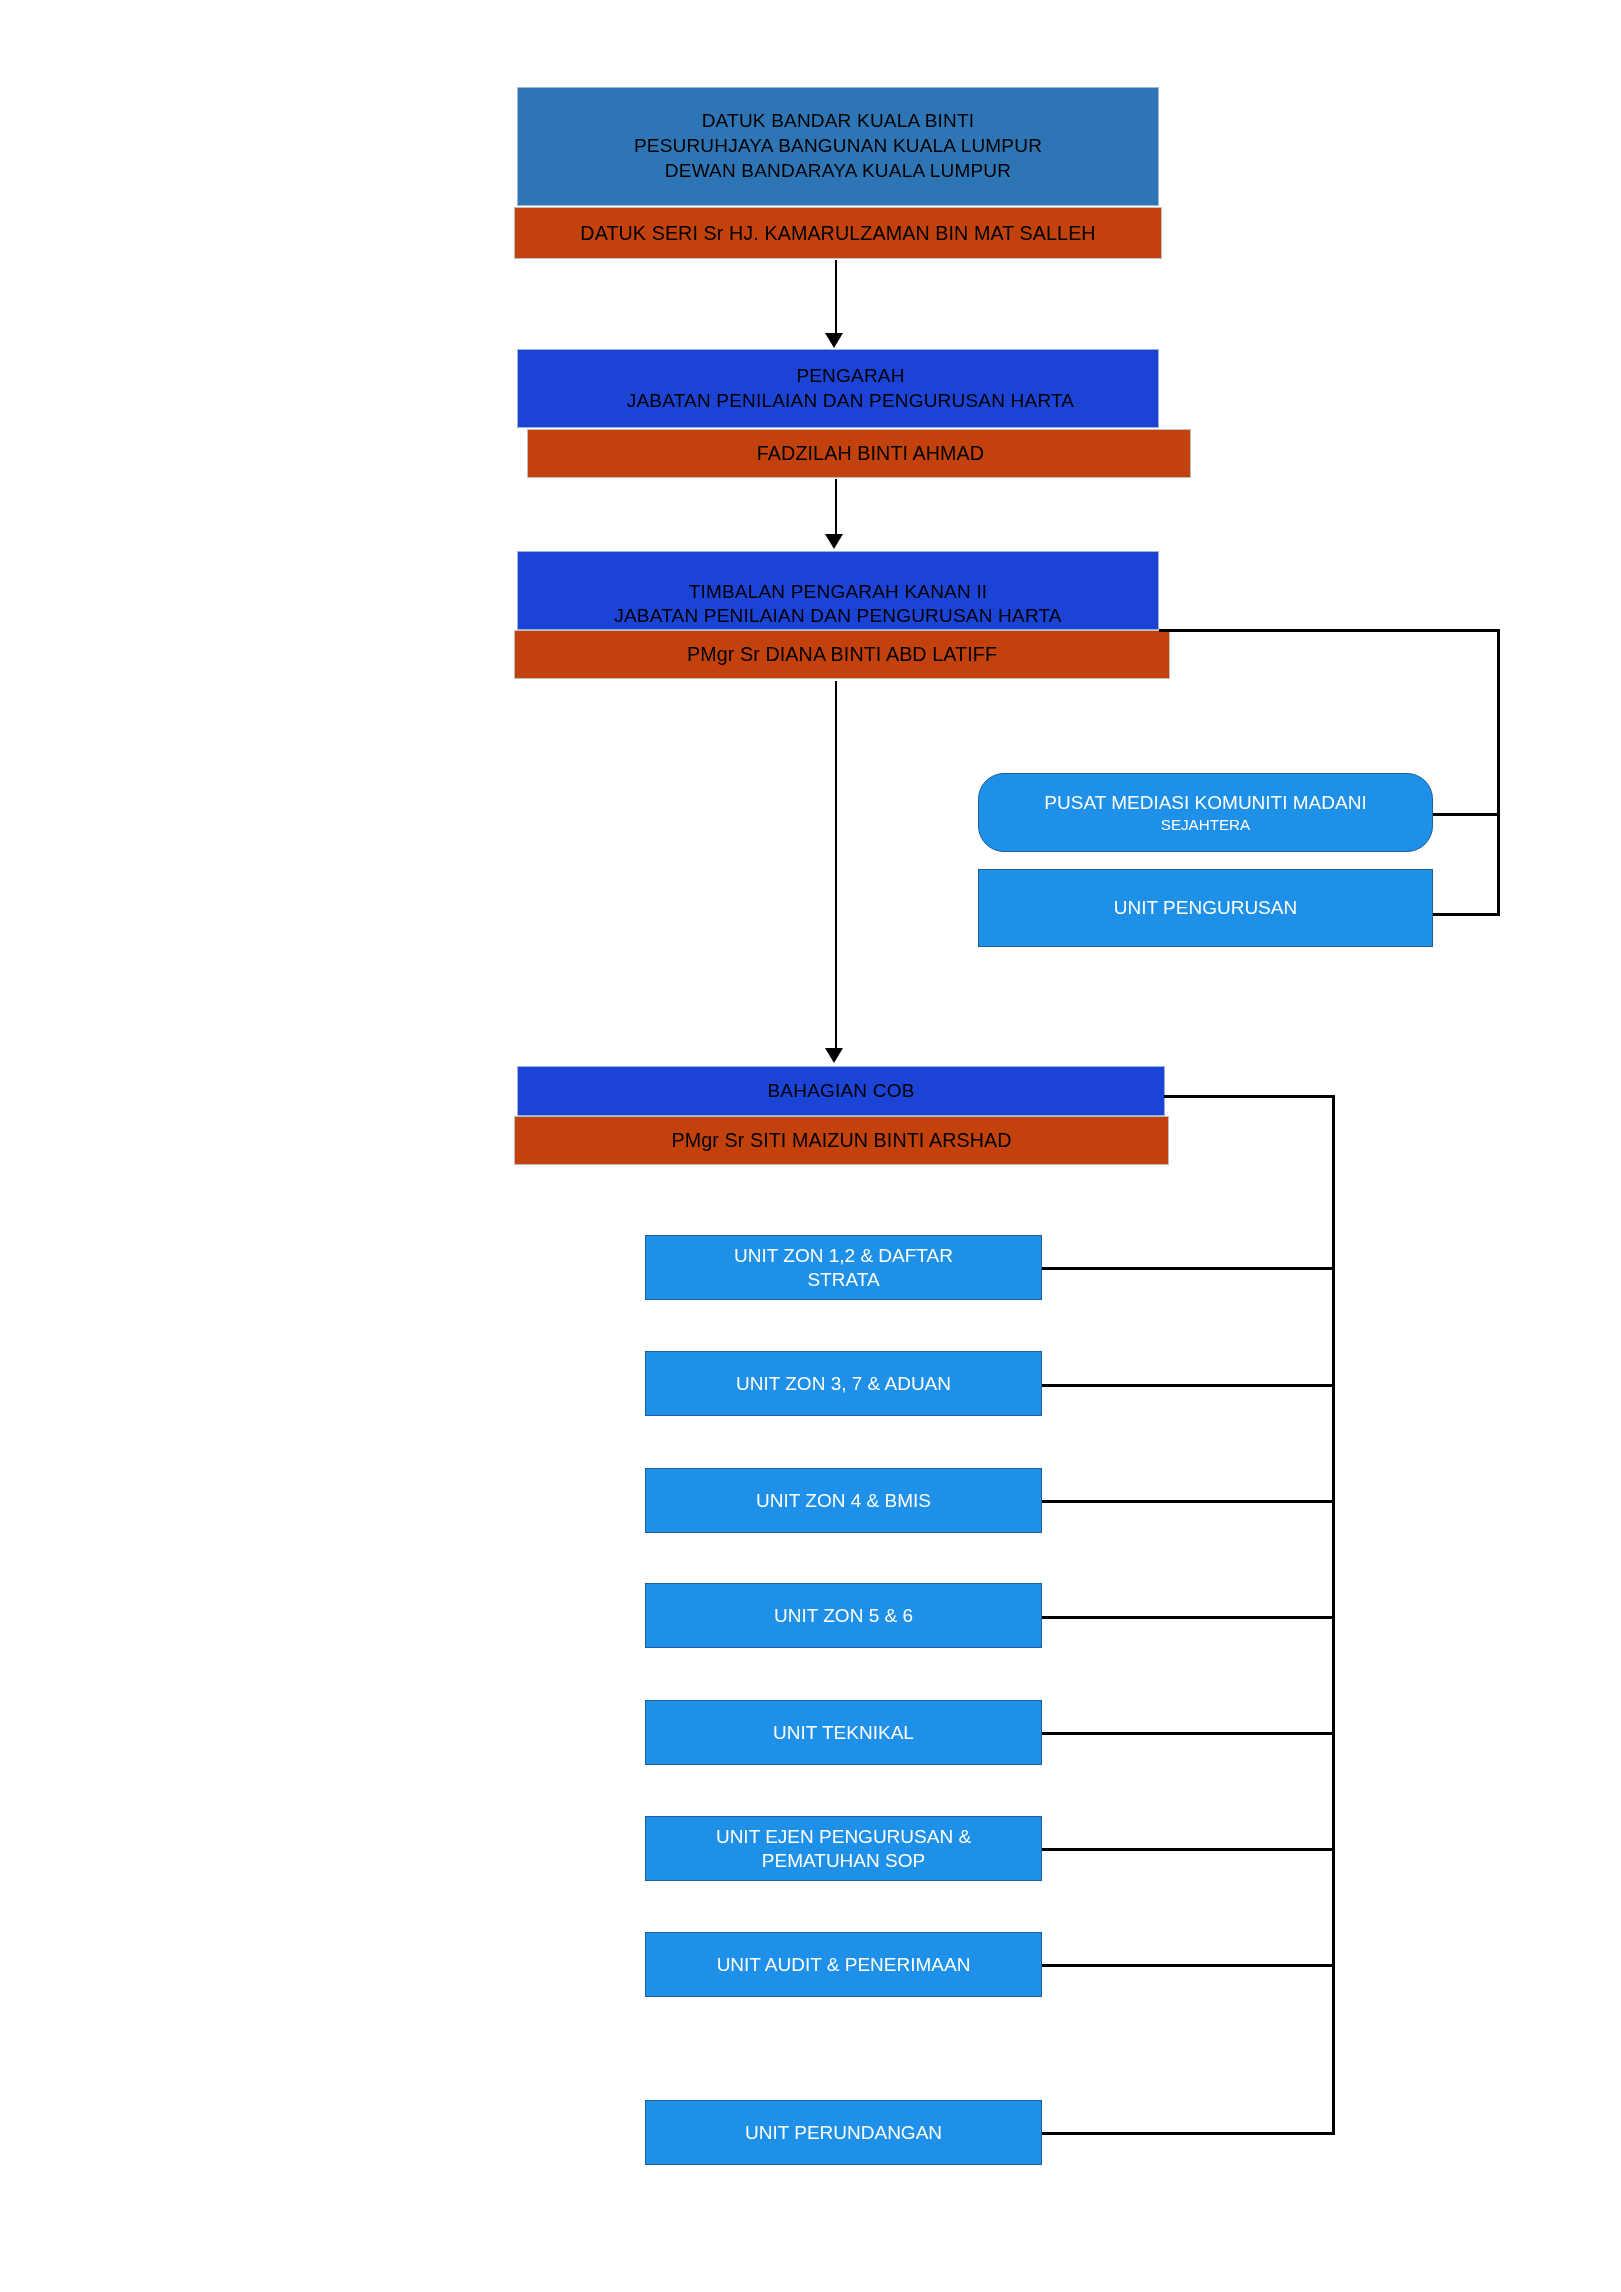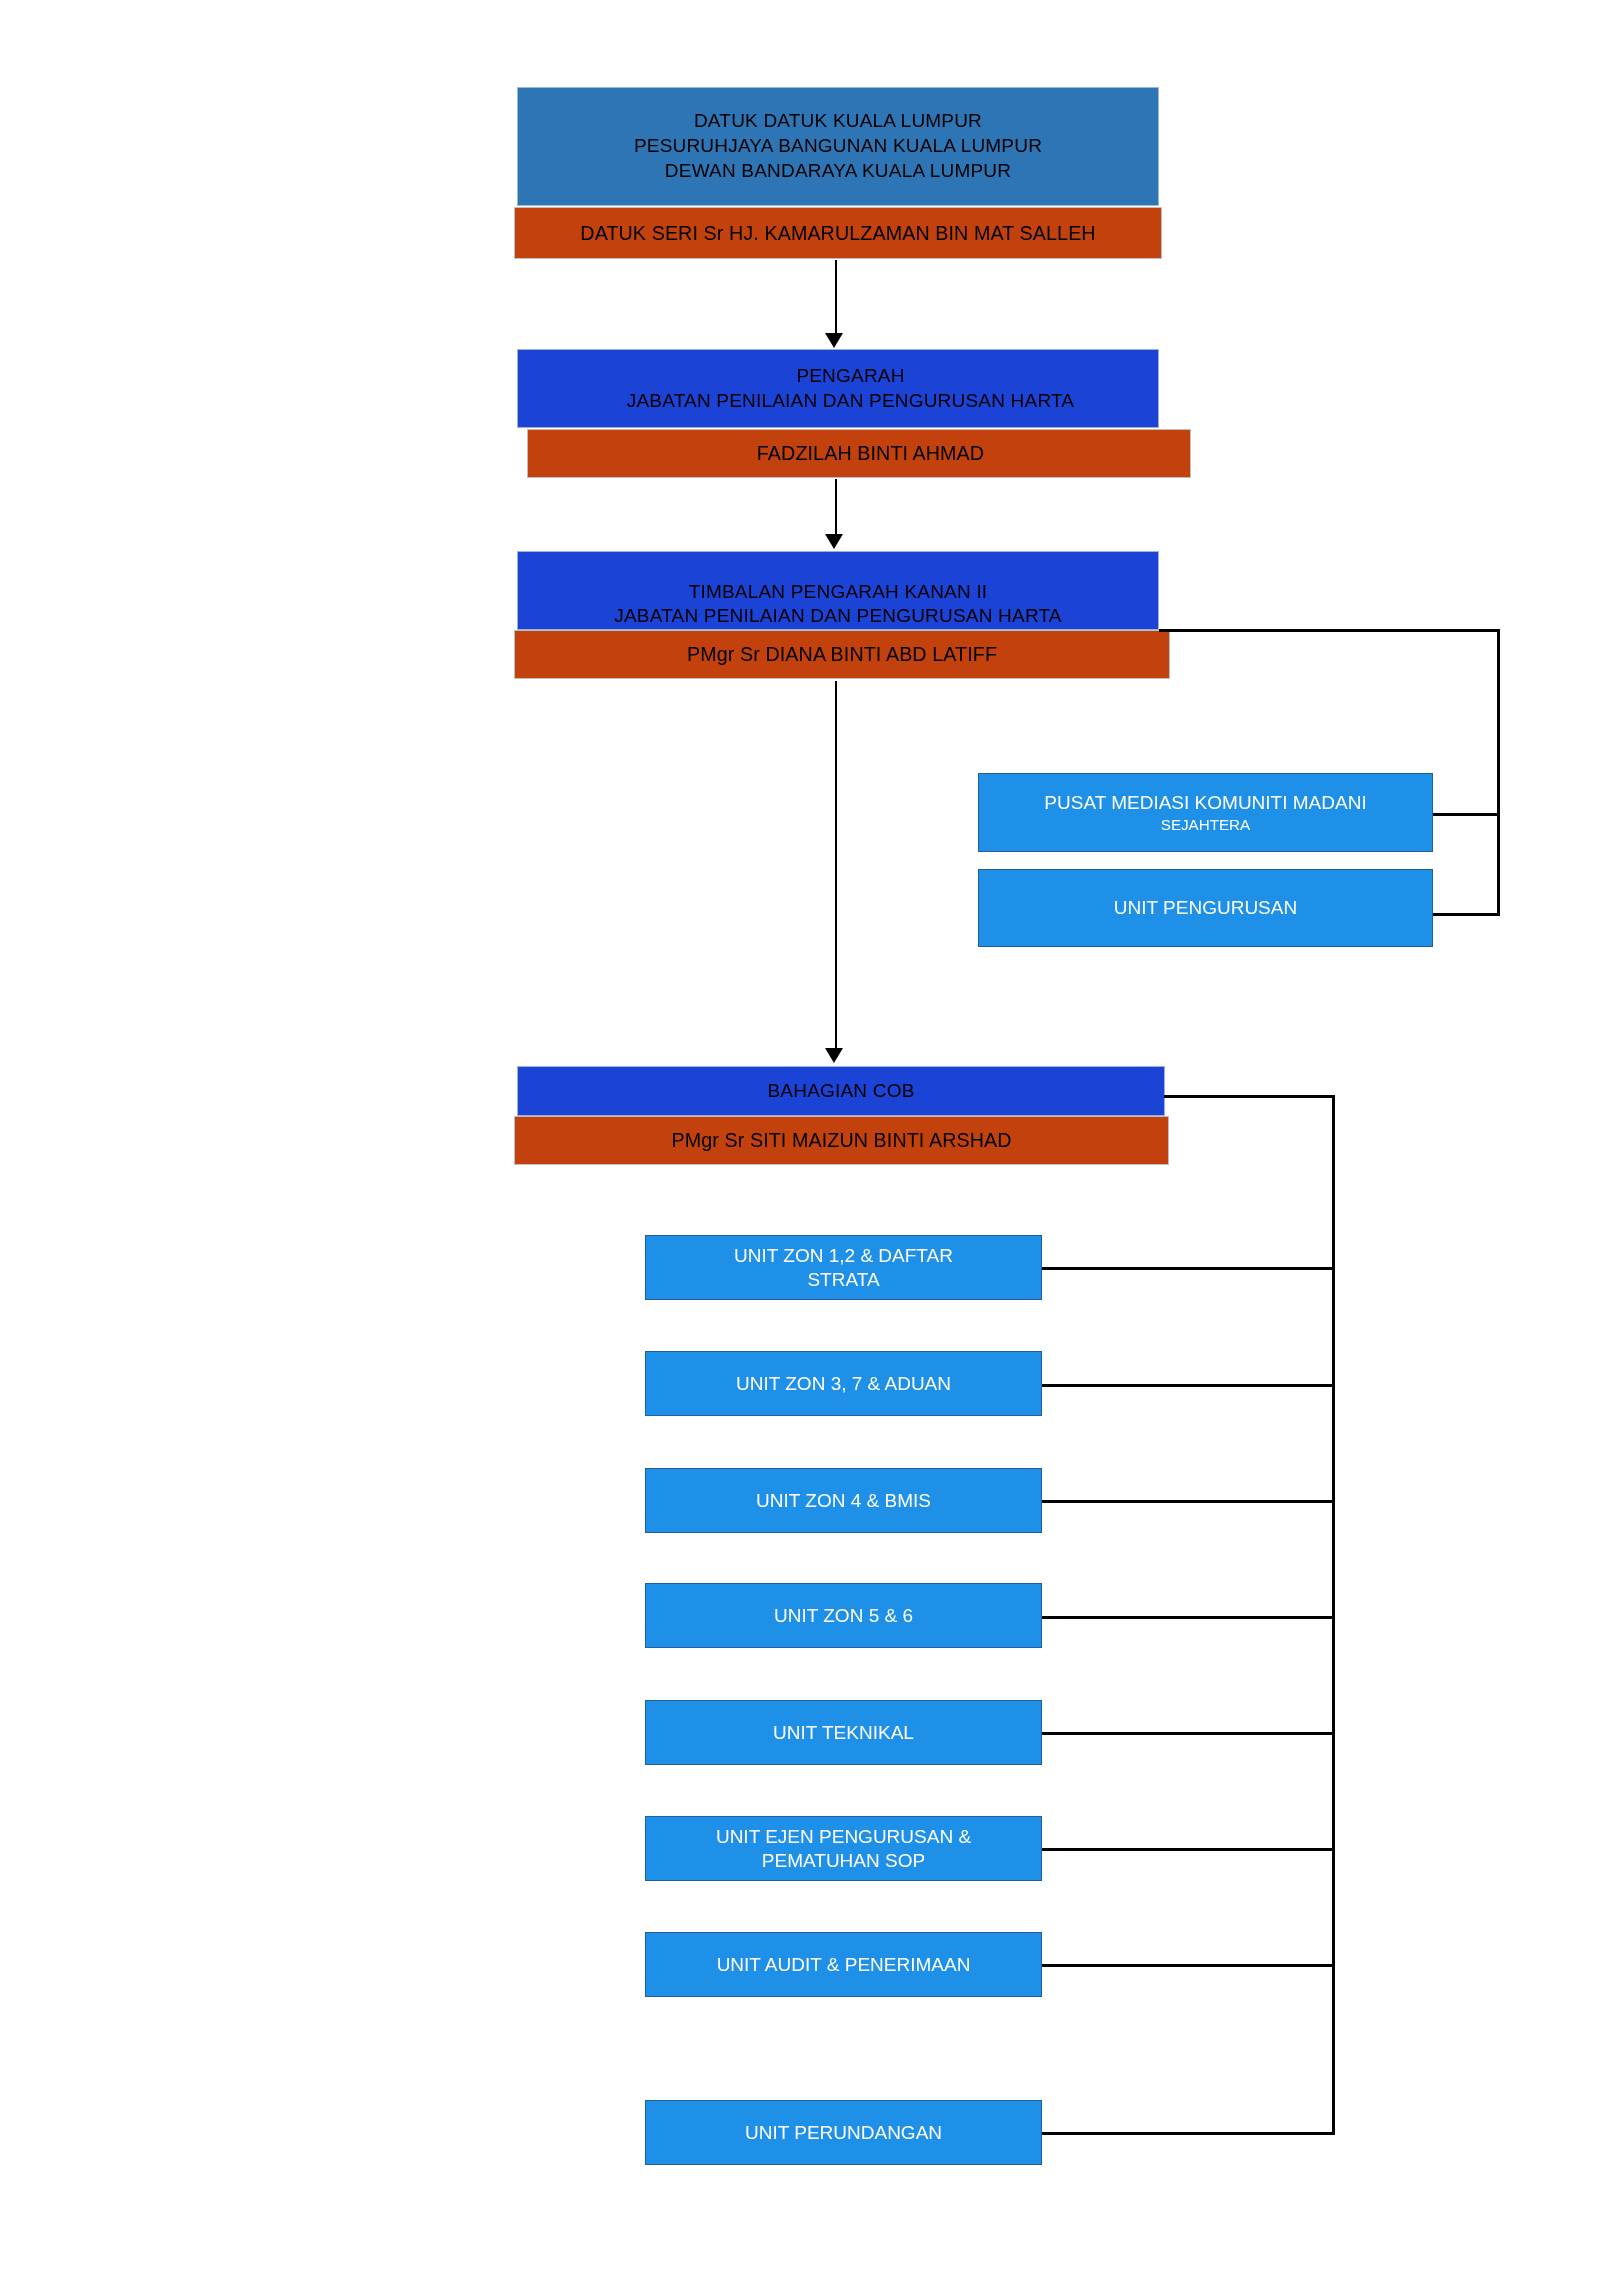--- a/index.html
+++ b/index.html
@@ -84,21 +84,21 @@
     width: 1.8px;
     background: #000000;
   }
 </style>
 </head>
 <body>
 
 <div id="chart-root">
 
   <div class="card-header hdr-steel" style="left:517px; top:87px; width:642px; height:119px; font-size:19px;">
-    <div>DATUK DATUK KUALA LUMPUR</div>
+    <div>DATUK BANDAR KUALA BINTI</div>
     <div>PESURUHJAYA BANGUNAN KUALA LUMPUR</div>
     <div>DEWAN BANDARAYA KUALA LUMPUR</div>
   </div>
   <div class="card-name" style="left:514px; top:207px; width:648px; height:52px; font-size:19.7px;">DATUK SERI Sr HJ. KAMARULZAMAN BIN MAT SALLEH</div>
 
   <div class="thin-vline" style="left:835px; top:260px; height:75px;"></div>
   <div class="arrow-down" style="left:825px; top:333px;"></div>
 
   <div class="card-header hdr-blue" style="left:517px; top:349px; width:642px; height:79px; font-size:19px;padding-left:25px;">
     <div>PENGARAH</div>
@@ -113,21 +113,21 @@
     <div>TIMBALAN PENGARAH KANAN II</div>
     <div>JABATAN PENILAIAN DAN PENGURUSAN HARTA</div>
   </div>
   <div class="card-name" style="left:514px; top:630px; width:656px; height:49px; font-size:19.7px;">PMgr Sr DIANA BINTI ABD LATIFF</div>
 
   <div class="hline" style="left:1159px; top:629px; width:340px;"></div>
   <div class="vline" style="left:1497px; top:629px; height:287px;"></div>
   <div class="hline" style="left:1431px; top:813px; width:68px;"></div>
   <div class="hline" style="left:1431px; top:913px; width:68px;"></div>
 
-  <div class="unit-box" style="left:978px; top:773px; width:455px; height:79px; font-size:19px;">
+  <div class="unit-box" style="left:978px; top:773px; width:455px; height:79px; font-size:19px;border-radius:26px;">
     <div>
       <span>PUSAT MEDIASI KOMUNITI MADANI</span>
       <span class="sub">SEJAHTERA</span>
     </div>
   </div>
 
   <div class="unit-box" style="left:978px; top:869px; width:455px; height:78px; font-size:19px;">
     <div>
       <span>UNIT PENGURUSAN</span>
     </div>

